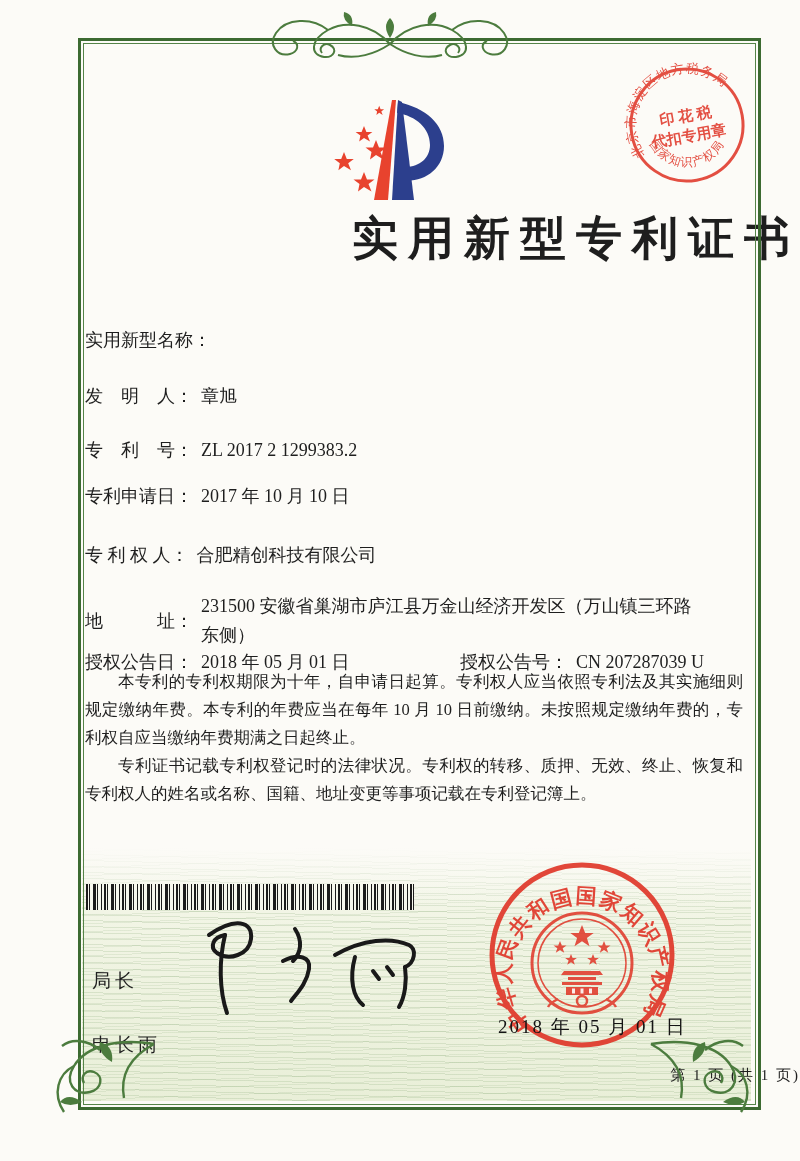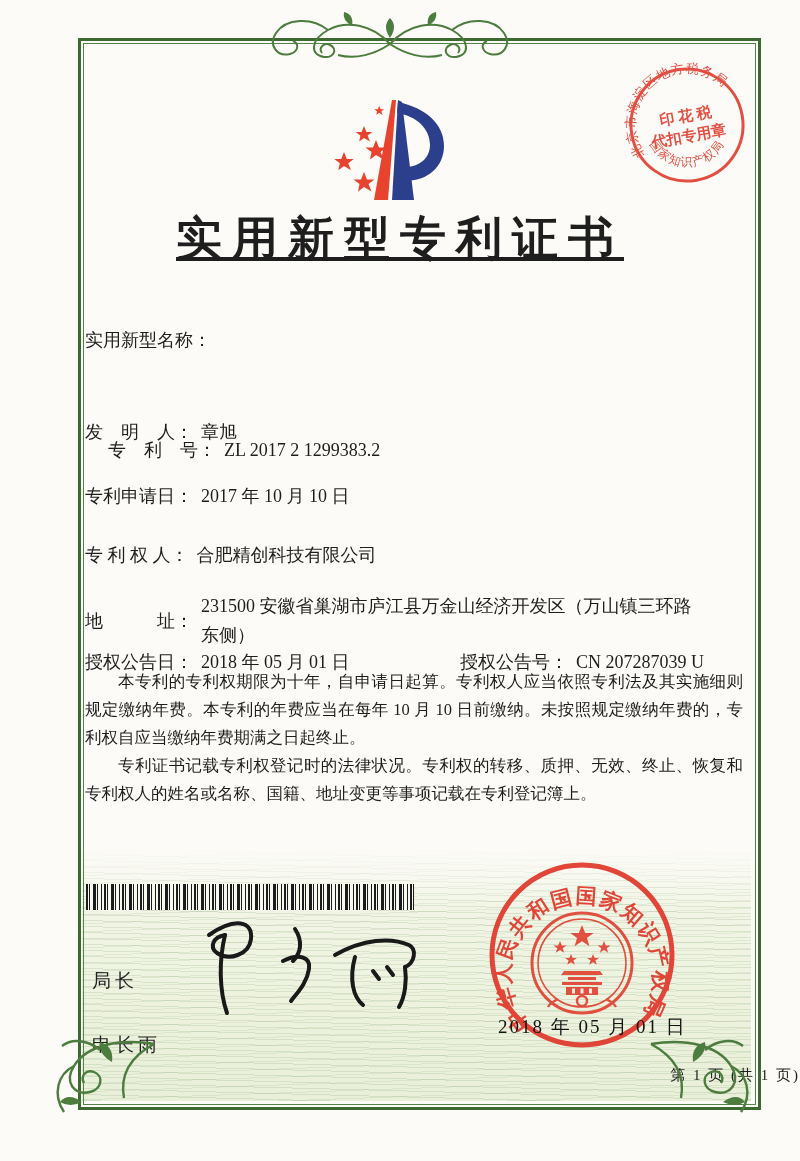--- a/index.html
+++ b/index.html
@@ -19,30 +19,30 @@
     background:
       repeating-linear-gradient(1.5deg, rgba(120,158,104,.20) 0 1px, rgba(0,0,0,0) 1px 6px),
       repeating-linear-gradient(-2deg, rgba(120,158,104,.14) 0 1px, rgba(0,0,0,0) 1px 8px),
       linear-gradient(#f5f7ea, #e9efd8);}
   .band-fade{position:absolute;left:0;top:0;width:100%;height:60px;
     background:linear-gradient(#fcfbf7, rgba(252,251,247,0));}
   
   .cert-no{position:absolute;left:96px;top:90px;font-size:18px;letter-spacing:1px;z-index:4;}
   .logo{position:absolute;left:326px;top:96px;z-index:2;}
   .stamp-tax{position:absolute;left:612px;top:50px;z-index:4;opacity:.88;}
-  .title{position:absolute;left:0;top:208px;width:100%;text-align:center;
-    font-size:46px;font-weight:bold;letter-spacing:10px;z-index:2;text-decoration:underline;}
+  .title{position:absolute;left:0;top:208px;width:100%;text-align:right;
+    font-size:46px;font-weight:bold;letter-spacing:10px;z-index:2;}
   
   .fields{position:absolute;left:85px;top:0;width:660px;font-size:18px;z-index:2;}
   .frow{position:absolute;left:0;display:flex;align-items:center;}
   .flabel{white-space:nowrap;}
   .fvalue{margin-left:8px;}
   .row-name{top:328px;}
-  .row-inventor{top:384px;margin-top:36px;}
-  .row-patno{top:438px;margin-left:23px;}
+  .row-inventor{top:384px;}
+  .row-patno{top:438px;}
   .row-filing{top:484px;}
   .row-patentee{top:543px;}
   .row-address{top:592px;}
   .row-address .fvalue{width:500px;line-height:1.6;}
   .row-grantd{top:650px;}
   .row-grantn{top:650px;left:375px;}
   
   .body-text{position:absolute;left:85px;top:668px;width:658px;z-index:2;
     font-size:16.5px;line-height:28px;text-align:justify;}
   .body-text p{margin:0;text-indent:2em;}

